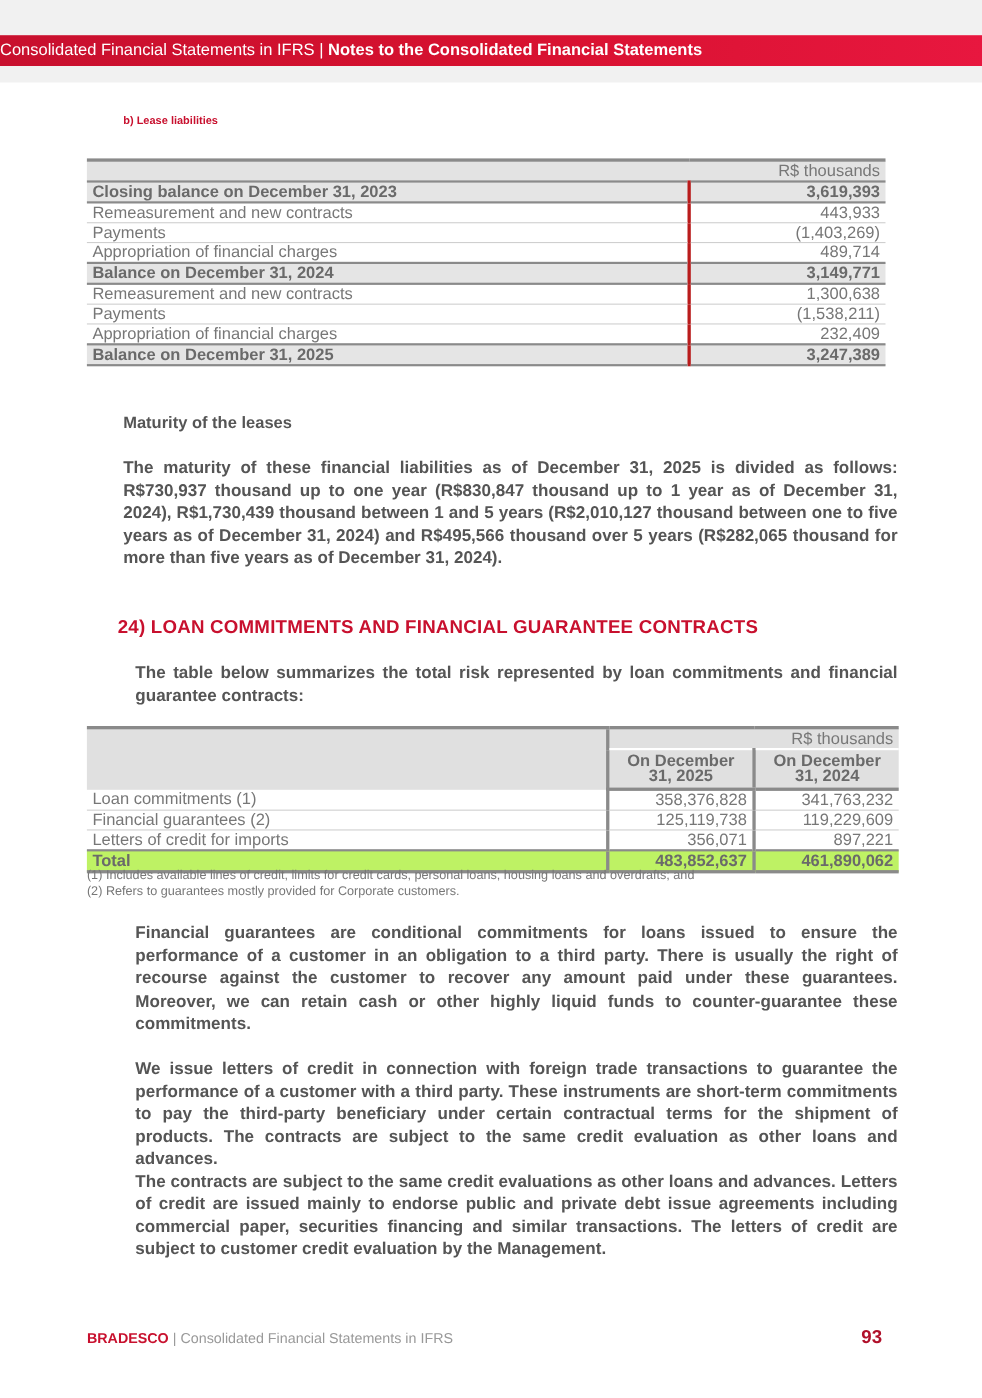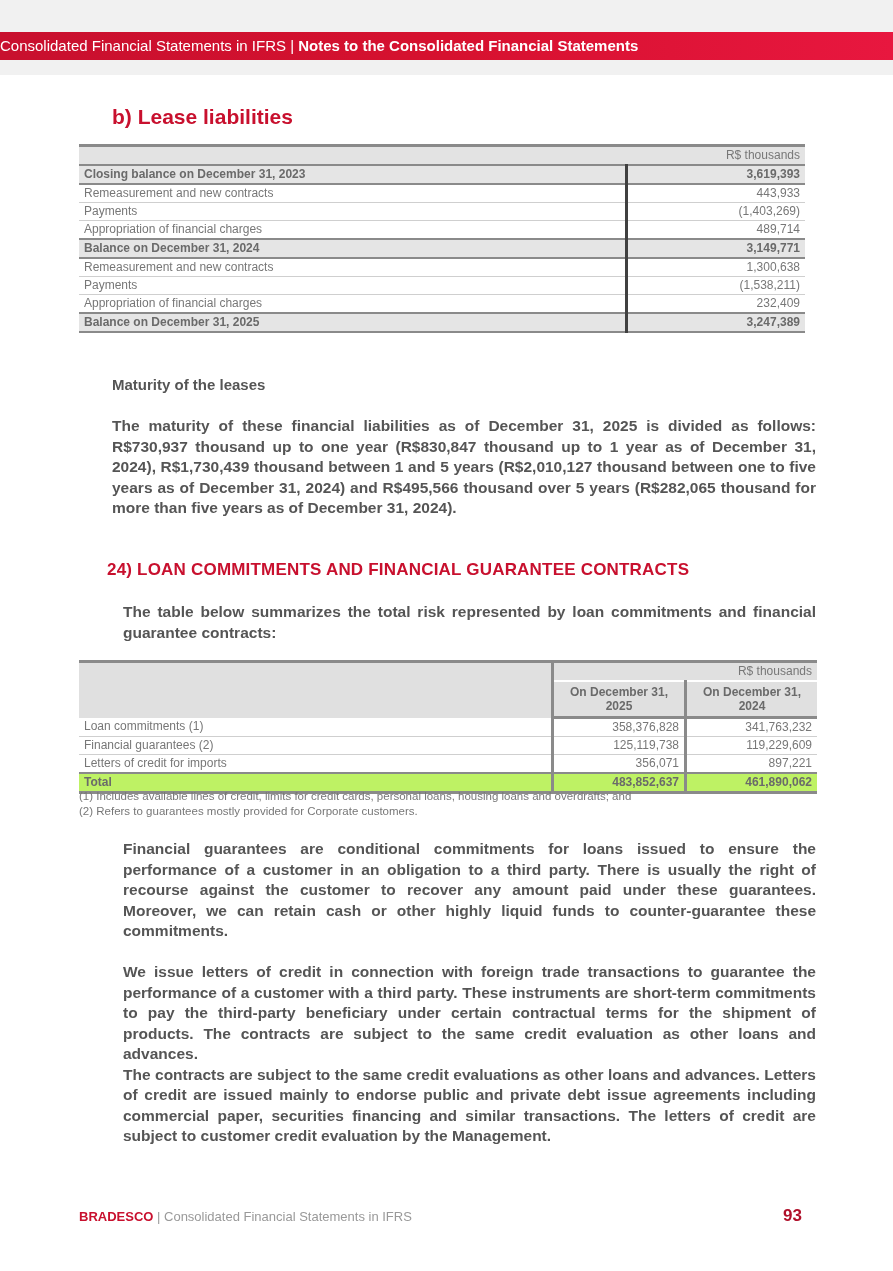--- a/index.html
+++ b/index.html
@@ -12,26 +12,26 @@
   .topstrip { position: absolute; left: 0; top: 0; width: 893px; height: 32px; background: #f1f1f1; }
   .header-band {
     position: absolute; left: 0; top: 32px; width: 893px; height: 28px;
     background: linear-gradient(90deg, #c8102e 0%, #d6112f 50%, #e8173f 100%);
     color: #fff; font-size: 15px; line-height: 28px; box-sizing: border-box; 
     white-space: nowrap;
   }
   .header-band b { font-weight: bold; }
   .under-strip { position: absolute; left: 0; top: 60px; width: 893px; height: 15px; background: #f1f1f1; }
 
-  .subhead { position: absolute; left: 112px; top: 105px; font-size: 21px; font-weight: bold; color: #c8102e; }
+  .subhead { position: absolute; left: 112px; top: 105px; font-size: 10px; font-weight: bold; color: #c8102e; }
 
-  table { border-collapse: collapse; font-size: 12px; color: #777; }
+  table { border-collapse: collapse; font-size: 15px; color: #777; }
   td { padding: 0 5px; height: 17px; line-height: 17px; }
   .lease { position: absolute; left: 79px; top: 144px; width: 726px; }
-  .lease td.num { text-align: right; border-left: 3px solid #404040; width: 167px; }
+  .lease td.num { text-align: right; border-left: 3px solid #b91c1c; width: 167px; }
   .lease tr.unit td { background: #e3e3e3; border-top: 3px solid #8a8a8a; text-align: right; height: 17px; }
   .lease tr.total td { background: #e5e5e5; font-weight: bold; color: #6a6a6a; border-top: 2px solid #8a8a8a; border-bottom: 2px solid #8a8a8a; }
   .lease tr.row td { border-bottom: 1px solid #cfcfcf; }
 
   .h3 { position: absolute; left: 112px; top: 376px; font-size: 15px; font-weight: bold; color: #555; }
   .para { position: absolute; font-size: 15.5px; line-height: 20.5px; color: #555; text-align: justify; font-weight: bold; }
   .p1 { left: 112px; top: 416px; width: 704px; }
   .section-title { position: absolute; left: 107px; top: 560px; font-size: 17px; font-weight: bold; color: #c8102e; letter-spacing: 0.2px; }
   .p2 { left: 123px; top: 602px; width: 693px; }
 

